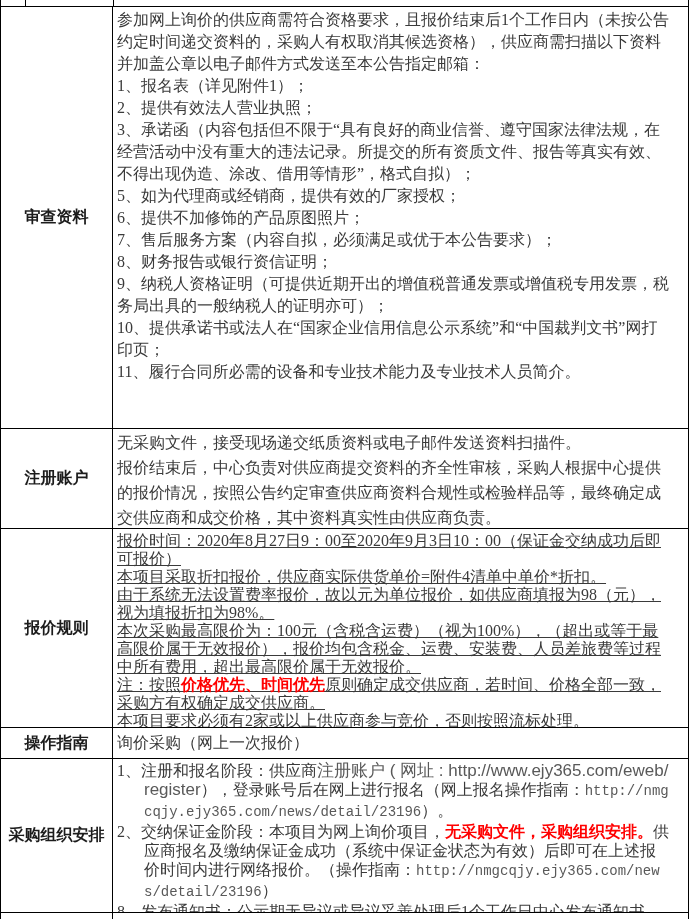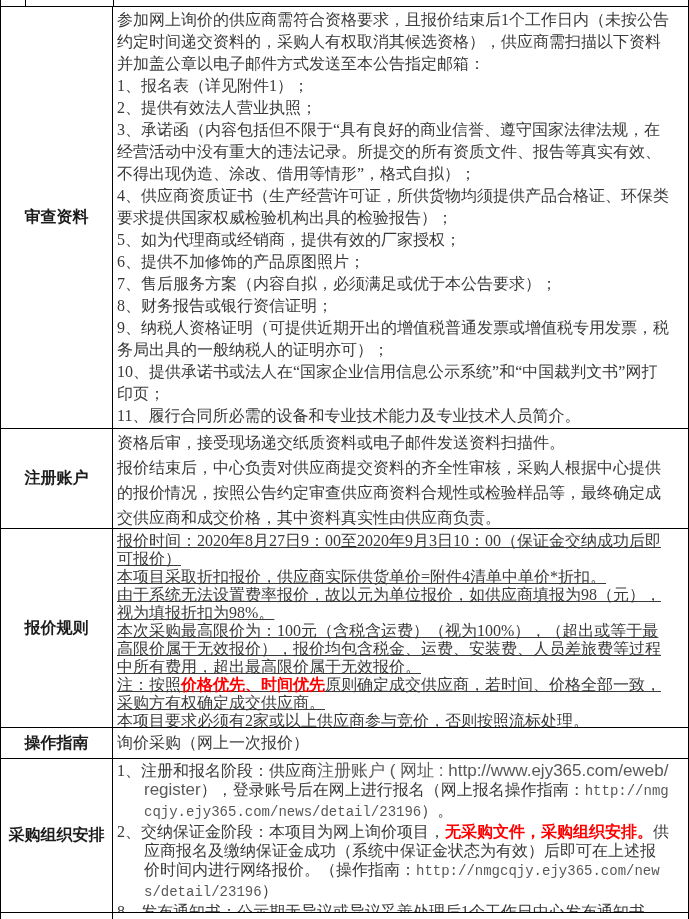--- a/index.html
+++ b/index.html
@@ -57,34 +57,33 @@
   </div>
 
   <div id="table-rows">
       <div class="trow r-review-materials">
         <div class="hcell">审查资料</div>
         <div class="ccell">
           <div class="para"><span class="seg">参加网上询价的供应商需符合资格要求，且报价结束后1个工作日内（未按公告约定时间递交资料的，采购人有权取消其候选资格），供应商需扫描以下资料并加盖公章以电子邮件方式发送至本公告指定邮箱：</span></div>
           <div class="para"><span class="seg">1、报名表（详见附件1）；</span></div>
           <div class="para"><span class="seg">2、提供有效法人营业执照；</span></div>
           <div class="para"><span class="seg">3、承诺函（内容包括但不限于“具有良好的商业信誉、遵守国家法律法规，在经营活动中没有重大的违法记录。所提交的所有资质文件、报告等真实有效、不得出现伪造、涂改、借用等情形”，格式自拟）；</span></div>
-          <div class="para"><span class="seg">4、供应商资质证书（生产经营许可证，所供货物均须提供产品合格证、环保类要求提供国家权威检验机构出具的检验报告）；</span></div>
           <div class="para"><span class="seg">5、如为代理商或经销商，提供有效的厂家授权；</span></div>
           <div class="para"><span class="seg">6、提供不加修饰的产品原图照片；</span></div>
           <div class="para"><span class="seg">7、售后服务方案（内容自拟，必须满足或优于本公告要求）；</span></div>
           <div class="para"><span class="seg">8、财务报告或银行资信证明；</span></div>
           <div class="para"><span class="seg">9、纳税人资格证明（可提供近期开出的增值税普通发票或增值税专用发票，税务局出具的一般纳税人的证明亦可）；</span></div>
           <div class="para"><span class="seg">10、提供承诺书或法人在“国家企业信用信息公示系统”和“中国裁判文书”网打印页；</span></div>
           <div class="para"><span class="seg">11、履行合同所必需的设备和专业技术能力及专业技术人员简介。</span></div>
         </div>
       </div>
       <div class="trow r-review-method">
         <div class="hcell">注册账户</div>
         <div class="ccell">
-          <div class="para"><span class="seg">资格后审，接受现场递交纸质资料或电子邮件发送资料扫描件。</span></div>
+          <div class="para"><span class="seg">无采购文件，接受现场递交纸质资料或电子邮件发送资料扫描件。</span></div>
           <div class="para"><span class="seg">报价结束后，中心负责对供应商提交资料的齐全性审核，采购人根据中心提供的报价情况，按照公告约定审查供应商资料合规性或检验样品等，最终确定成交供应商和成交价格，其中资料真实性由供应商负责。</span></div>
         </div>
       </div>
       <div class="trow r-quotation-rules">
         <div class="hcell">报价规则</div>
         <div class="ccell">
           <div class="para"><span class="seg">报价时间：2020年8月27日9：00至2020年9月3日10：00（保证金交纳成功后即可报价）</span></div>
           <div class="para"><span class="seg">本项目采取折扣报价，供应商实际供货单价=附件4清单中单价*折扣。</span></div>
           <div class="para"><span class="seg">由于系统无法设置费率报价，故以元为单位报价，如供应商填报为98（元），视为填报折扣为98%。</span></div>
           <div class="para"><span class="seg">本次采购最高限价为：100元（含税含运费）（视为100%），（超出或等于最高限价属于无效报价），报价均包含税金、运费、安装费、人员差旅费等过程中所有费用，超出最高限价属于无效报价。</span></div>

